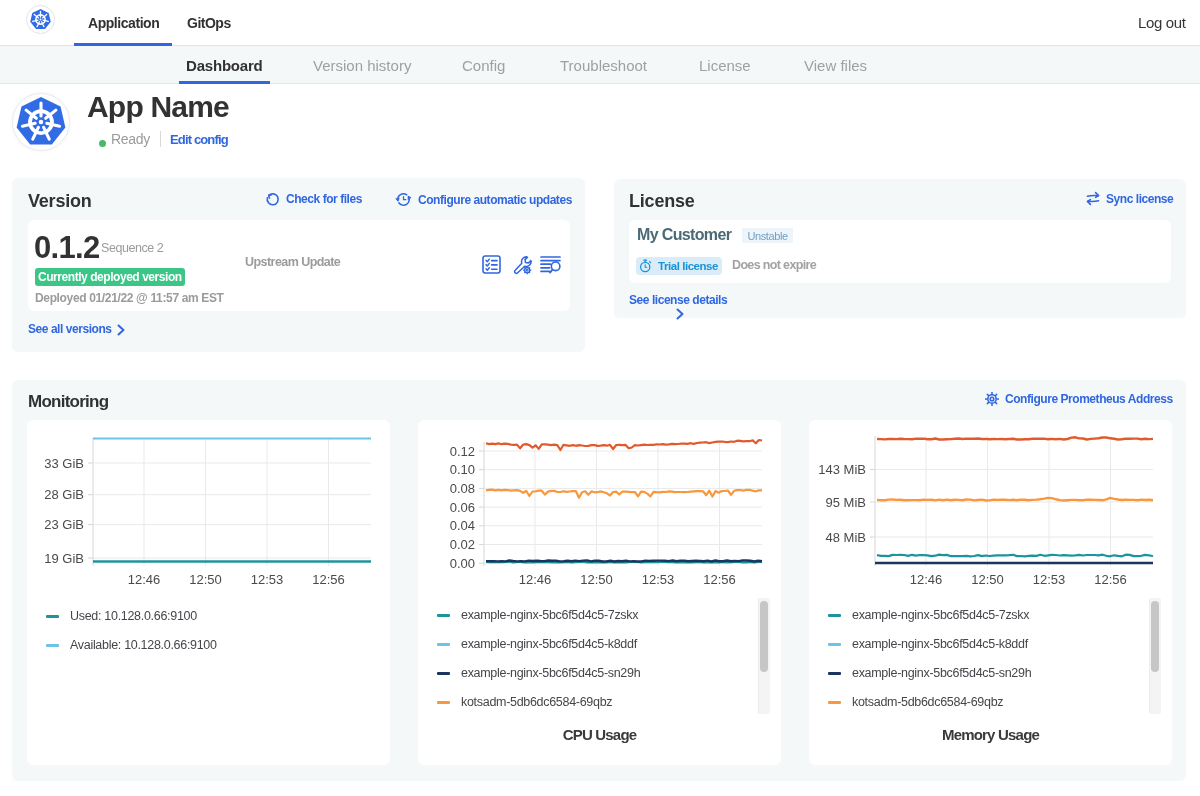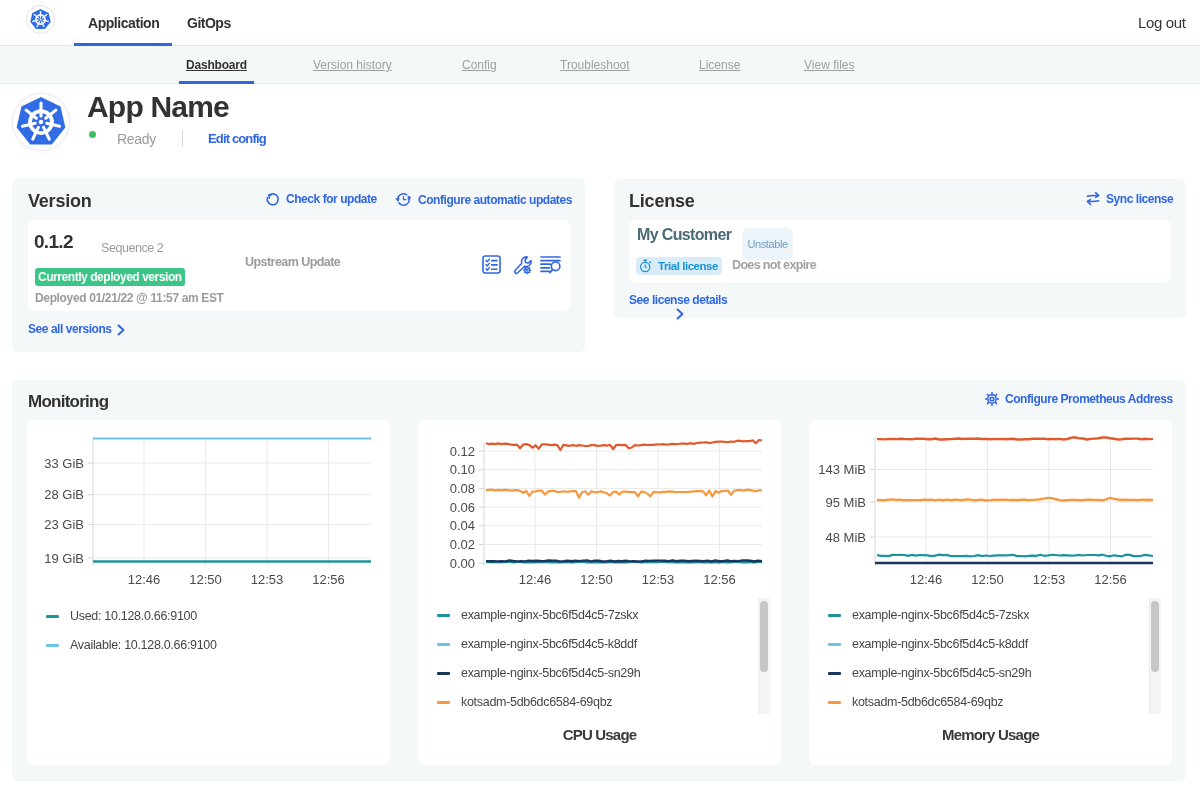--- a/index.html
+++ b/index.html
@@ -12,54 +12,54 @@
   #hdr .logo-circle { position:absolute; left:26px; top:5px; width:29px; height:29px; border-radius:50%; background:#fff; border:1px solid #e4e4e4; display:flex; align-items:center; justify-content:center; }
   .toptab { position:absolute; top:0; height:45px; display:flex; align-items:center; font-size:14px; font-weight:600; color:#323232; letter-spacing:-0.45px; }
   #tab-app { left:88px; }
   #tab-app-underline { position:absolute; left:74px; top:43px; width:98px; height:3px; background:#3066e0; }
   #tab-gitops { left:187px; letter-spacing:-0.5px; }
   #add-app-btn { position:absolute; left:975px; top:6px; width:145px; height:30px; border:1px solid #3066e0; border-radius:15px; color:#3066e0; font-size:12px; font-weight:700; letter-spacing:-0.25px; display:flex; align-items:center; justify-content:center; background:#fff; }
   #logout { position:absolute; left:1138px; top:0; height:45px; display:flex; align-items:center; font-size:15px; letter-spacing:-0.35px; color:#363636; }
 
   
   #subnav { position:absolute; left:0; top:46px; width:1200px; height:38px; background:#f5f8f9; border-bottom:1px solid #e4e8ea; }
-  .snav { position:absolute; top:0; height:38px; display:flex; align-items:center; font-size:12px; font-weight:500; color:#9da1a3;text-decoration:underline; }
+  .snav { position:absolute; top:0; height:38px; display:flex; align-items:center; font-size:15px; font-weight:500; color:#9da1a3; }
   .snav.active { color:#323232; font-weight:600; letter-spacing:-0.2px; border-bottom:3px solid #3066e0; padding-top:3px; }
 
   
   #appicon { position:absolute; left:12px; top:93px; width:58px; height:58px; border-radius:50%; background:#fff; border:1px solid #ebebeb; display:flex; align-items:center; justify-content:center; box-shadow:0 0 4px rgba(0,0,0,.05); }
   #appname { position:absolute; left:87px; top:92px; font-size:30px; font-weight:700; color:#323232; letter-spacing:-0.8px; line-height:1; }
-  #statusrow { position:absolute; left:89px; top:131px; height:16px; display:flex; align-items:flex-start; font-size:14px; letter-spacing:-0.3px; color:#9b9b9b;gap:16px; }
+  #statusrow { position:absolute; left:99px; top:131px; height:16px; display:flex; align-items:flex-end; font-size:14px; letter-spacing:-0.3px; color:#9b9b9b; }
   #statusrow .dot { width:7px; height:7px; border-radius:50%; background:#44bb66; margin-right:5px; }
   #statusrow .sep { width:1px; height:16px; background:#d8d8d8; margin:0 9px 0 10px; }
   #statusrow .edit { color:#3066e0; font-weight:700; font-size:13px; letter-spacing:-0.85px; }
 
   
   .card { position:absolute; background:#f4f8f9; border-radius:6px; }
   #vercard { left:12px; top:178px; width:573px; height:174px; }
   #liccard { left:614px; top:179px; width:572px; height:139px; }
   #moncard { left:12px; top:380px; width:1174px; height:401px; }
   .cardtitle { position:absolute; font-size:18px; font-weight:700; color:#323232; letter-spacing:-0.2px; }
   .hlink { position:absolute; display:flex; align-items:center; font-size:12px; font-weight:700; color:#3066e0; letter-spacing:-0.45px; white-space:nowrap; }
   .hlink svg { margin-right:6px; }
   .whitebox { position:absolute; background:#fff; border-radius:6px; }
   .seelink { position:absolute; font-size:12px; font-weight:700; color:#3066e0; letter-spacing:-0.45px; display:flex; align-items:center; }
   .seelink svg { margin-left:4px; margin-top:1px; }
 
   
-  #vernum { position:absolute; left:34px; top:232px; font-size:19px; font-weight:700; color:#323232; letter-spacing:-0.7px; line-height:1; }
+  #vernum { position:absolute; left:34px; top:232px; font-size:31px; font-weight:700; color:#323232; letter-spacing:-0.7px; line-height:1; }
   #seq { position:absolute; left:101px; top:241px; font-size:12.5px; color:#9b9b9b; letter-spacing:-0.45px; }
   #deployedbadge { position:absolute; left:35px; top:268px; height:18px; padding:0 3px; background:#3bc587; border-radius:3px; color:#fff; font-size:12px; font-weight:700; letter-spacing:-0.45px; display:flex; align-items:center; }
   #deployedtext { position:absolute; left:35px; top:291px; font-size:12px; font-weight:600; color:#9b9b9b; letter-spacing:-0.35px; }
   #upstream { position:absolute; left:245px; top:255px; font-size:12.5px; font-weight:600; color:#9b9b9b; letter-spacing:-0.55px; }
   .vicon { position:absolute; top:255px; }
 
   
   #custname { position:absolute; left:637px; top:226px; font-size:16px; font-weight:700; color:#4a6a76; letter-spacing:-0.65px; }
-  #unstable { position:absolute; left:742px; top:228px; height:32px; padding:0 5.5px; background:#eef5fa; border-radius:6px; color:#6fa0c8; font-size:11px; font-weight:500; letter-spacing:-0.4px; display:flex; align-items:center; }
+  #unstable { position:absolute; left:742px; top:228px; height:15px; padding:0 5.5px; background:#eef5fa; border-radius:0; color:#6fa0c8; font-size:11px; font-weight:500; letter-spacing:-0.4px; display:flex; align-items:center; }
   #trialbadge { position:absolute; left:636px; top:257px; height:17.5px; padding:0 4px 0 3px; background:#d9ecf8; border-radius:4px; color:#1a93d6; font-size:11.5px; font-weight:700; letter-spacing:-0.45px; display:flex; align-items:center;justify-content:center; }
   #noexpire { position:absolute; left:732px; top:257.5px; font-size:12.5px; font-weight:600; color:#a2a2a2; letter-spacing:-0.65px; }
 
   
   #montitle { letter-spacing:-0.75px; font-size:17px; }
   .chartcard { position:absolute; top:420px; width:363px; height:345px; background:#fff; border-radius:6px; }
   .charttitle { position:absolute; top:726px; width:363px; text-align:center; font-size:15px; font-weight:700; color:#3a3a3a; letter-spacing:-0.8px; }
   .legrow { position:absolute; height:14px; display:flex; align-items:center; font-size:12.5px; color:#45454b; letter-spacing:-0.3px; }
   .legdash { width:13px; height:3px; border-radius:1px; margin-right:11px; flex:none; }
   .sbtrack { position:absolute; width:12px; background:#f4f4f4; border-left:1px solid #ececec; border-radius:2px; }
@@ -125,21 +125,21 @@
     <span class="edit">Edit config</span>
   </div>
 
   <div class="card" id="vercard"></div>
   <div class="cardtitle" style="left:28px; top:191px;">Version</div>
   <div class="hlink" style="left:265px; top:191px;">
       <svg width="15" height="15" viewBox="0 0 15 15" fill="none" stroke="#3066e0" stroke-width="1.6" stroke-linecap="round" stroke-linejoin="round">
         <path d="M3.81 4.41 A5.5 5.5 0 1 1 2.39 6.88"></path>
         <path d="M6.6 3.7 L3.7 4.4 L4.5 7.1"></path>
       </svg>
-      <span>Check for update</span>
+      <span>Check for files</span>
     </div>
   <div class="hlink" style="left:395px; top:191px;">
       <svg width="17" height="17" viewBox="0 0 17 17" fill="none" stroke="#3066e0" stroke-width="1.5" stroke-linecap="round" stroke-linejoin="round">
         <path d="M11.77 3.83 A5.7 5.7 0 0 0 2.89 9.49"></path>
         <path d="M3.9 7.2 L2.89 9.7 L1.2 7.7" stroke-width="1.3"></path>
         <path d="M3.83 11.77 A5.7 5.7 0 0 0 13.44 5.65"></path>
         <path d="M13.3 8.2 L13.44 5.55 L15.6 6.8" stroke-width="1.3"></path>
         <path d="M8.5 5.6 L8.5 8.7 L10.8 8.7" stroke-width="1.3"></path>
       </svg>
       <span>Configure automatic updates</span>

